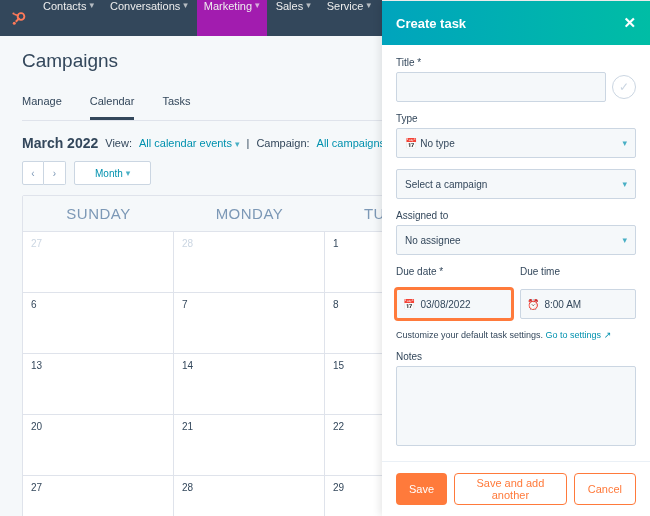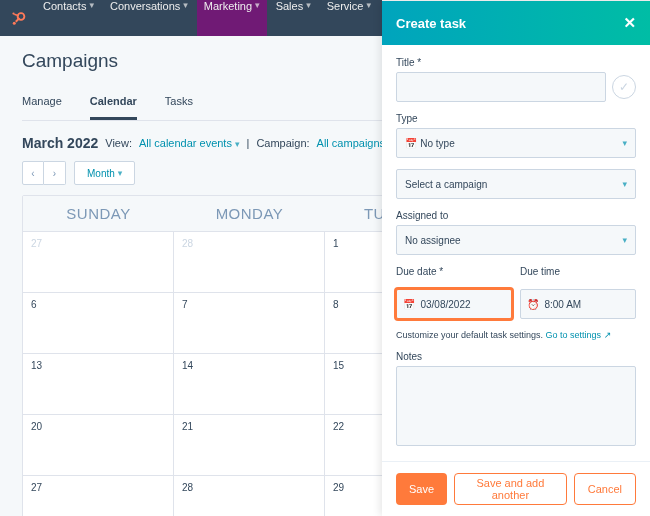--- a/index.html
+++ b/index.html
@@ -1,36 +1,36 @@
 <!DOCTYPE html>
 <html><head>
 <meta charset="utf-8">
 <style>
 *{box-sizing:border-box;margin:0;padding:0;font-family:-apple-system,BlinkMacSystemFont,"Segoe UI",Arial,sans-serif}
 body{width:650px;height:516px;overflow:hidden;background:#f5f8fa;position:relative}
 .topbar{height:36px;background:#33475b;display:flex;align-items:center;padding:0 8px;gap:2px;color:#fff}
 .logo{width:20px;height:20px;display:flex;align-items:center;justify-content:center;margin-right:6px}
 .navitem{font-size:11px;color:#eee;display:flex;align-items:flex-start;gap:3px;padding:0 7px;height:36px;cursor:pointer}
-.navitem.active{background:#701a75}
+.navitem.active{background:#a21caf}
 .chev{font-size:9px;opacity:.7}
 .main{position:absolute;top:36px;left:0;right:0;bottom:0;padding:14px 22px}
 .page-title{font-size:19px;font-weight:500;color:#33475b;margin-bottom:17px}
 .tabs{display:flex;gap:28px;border-bottom:1px solid #dfe3eb;margin-bottom:14px}
 .tab{font-size:11px;color:#33475b;padding:6px 0 10px;cursor:pointer}
-.tab.active{font-weight:700;border-bottom:3px solid #33475b}
+.tab.active{font-weight:400;border-bottom:3px solid #33475b}
 .filters{display:flex;align-items:center;gap:7px;font-size:11px;color:#33475b;margin-bottom:10px}
 .filters b{font-size:14px;font-weight:600}
 .link{color:#0091ae;cursor:pointer}
 .link .chev{color:#0091ae}
 .pager{display:flex;align-items:center;gap:8px;margin-bottom:10px}
 .pgbtn{width:22px;height:24px;border:1px solid #cbd6e2;background:#fff;border-radius:2px;display:flex;align-items:center;justify-content:center;font-size:10px;color:#7c98b6;cursor:pointer}
 .pgbtn2{display:flex}
 .pgbtn2 .pgbtn:first-child{border-radius:2px 0 0 2px}
 .pgbtn2 .pgbtn:last-child{border-radius:0 2px 2px 0;border-left:none}
-.monthbtn{height:24px;padding:0 12px;border:1px solid #cbd6e2;background:#fff;border-radius:2px;font-size:10px;color:#0091ae;cursor:pointer;display:flex;align-items:center;gap:3px}
+.monthbtn{height:24px;padding:0 20px;border:1px solid #cbd6e2;background:#fff;border-radius:2px;font-size:10px;color:#0091ae;cursor:pointer;display:flex;align-items:center;gap:3px}
 .calendar{background:#fff;border:1px solid #dfe3eb;border-radius:2px}
 .calhead{display:grid;grid-template-columns:repeat(4,1fr);background:#f5f8fa;border-bottom:1px solid #dfe3eb}
 .chcell{font-size:15px;letter-spacing:.5px;color:#7c98b6;text-align:center;padding:9px 0;text-transform:uppercase}
 .calrow{display:grid;grid-template-columns:repeat(4,1fr);border-bottom:1px solid #dfe3eb}
 .cell{height:60px;border-right:1px solid #dfe3eb;padding:6px 8px;font-size:10px;color:#33475b;position:relative}
 .cell:last-child{border-right:none}
 .cell.dim{color:#cbd6e2}
 .addcell{display:flex;align-items:flex-start;justify-content:flex-end;gap:4px}
 .arrow{color:#ff7a3b;font-size:18px;line-height:1;margin-top:-4px}
 .addbtn{width:16px;height:16px;background:#516f90;color:#fff;border-radius:2px;display:flex;align-items:center;justify-content:center;font-size:11px;cursor:pointer}

